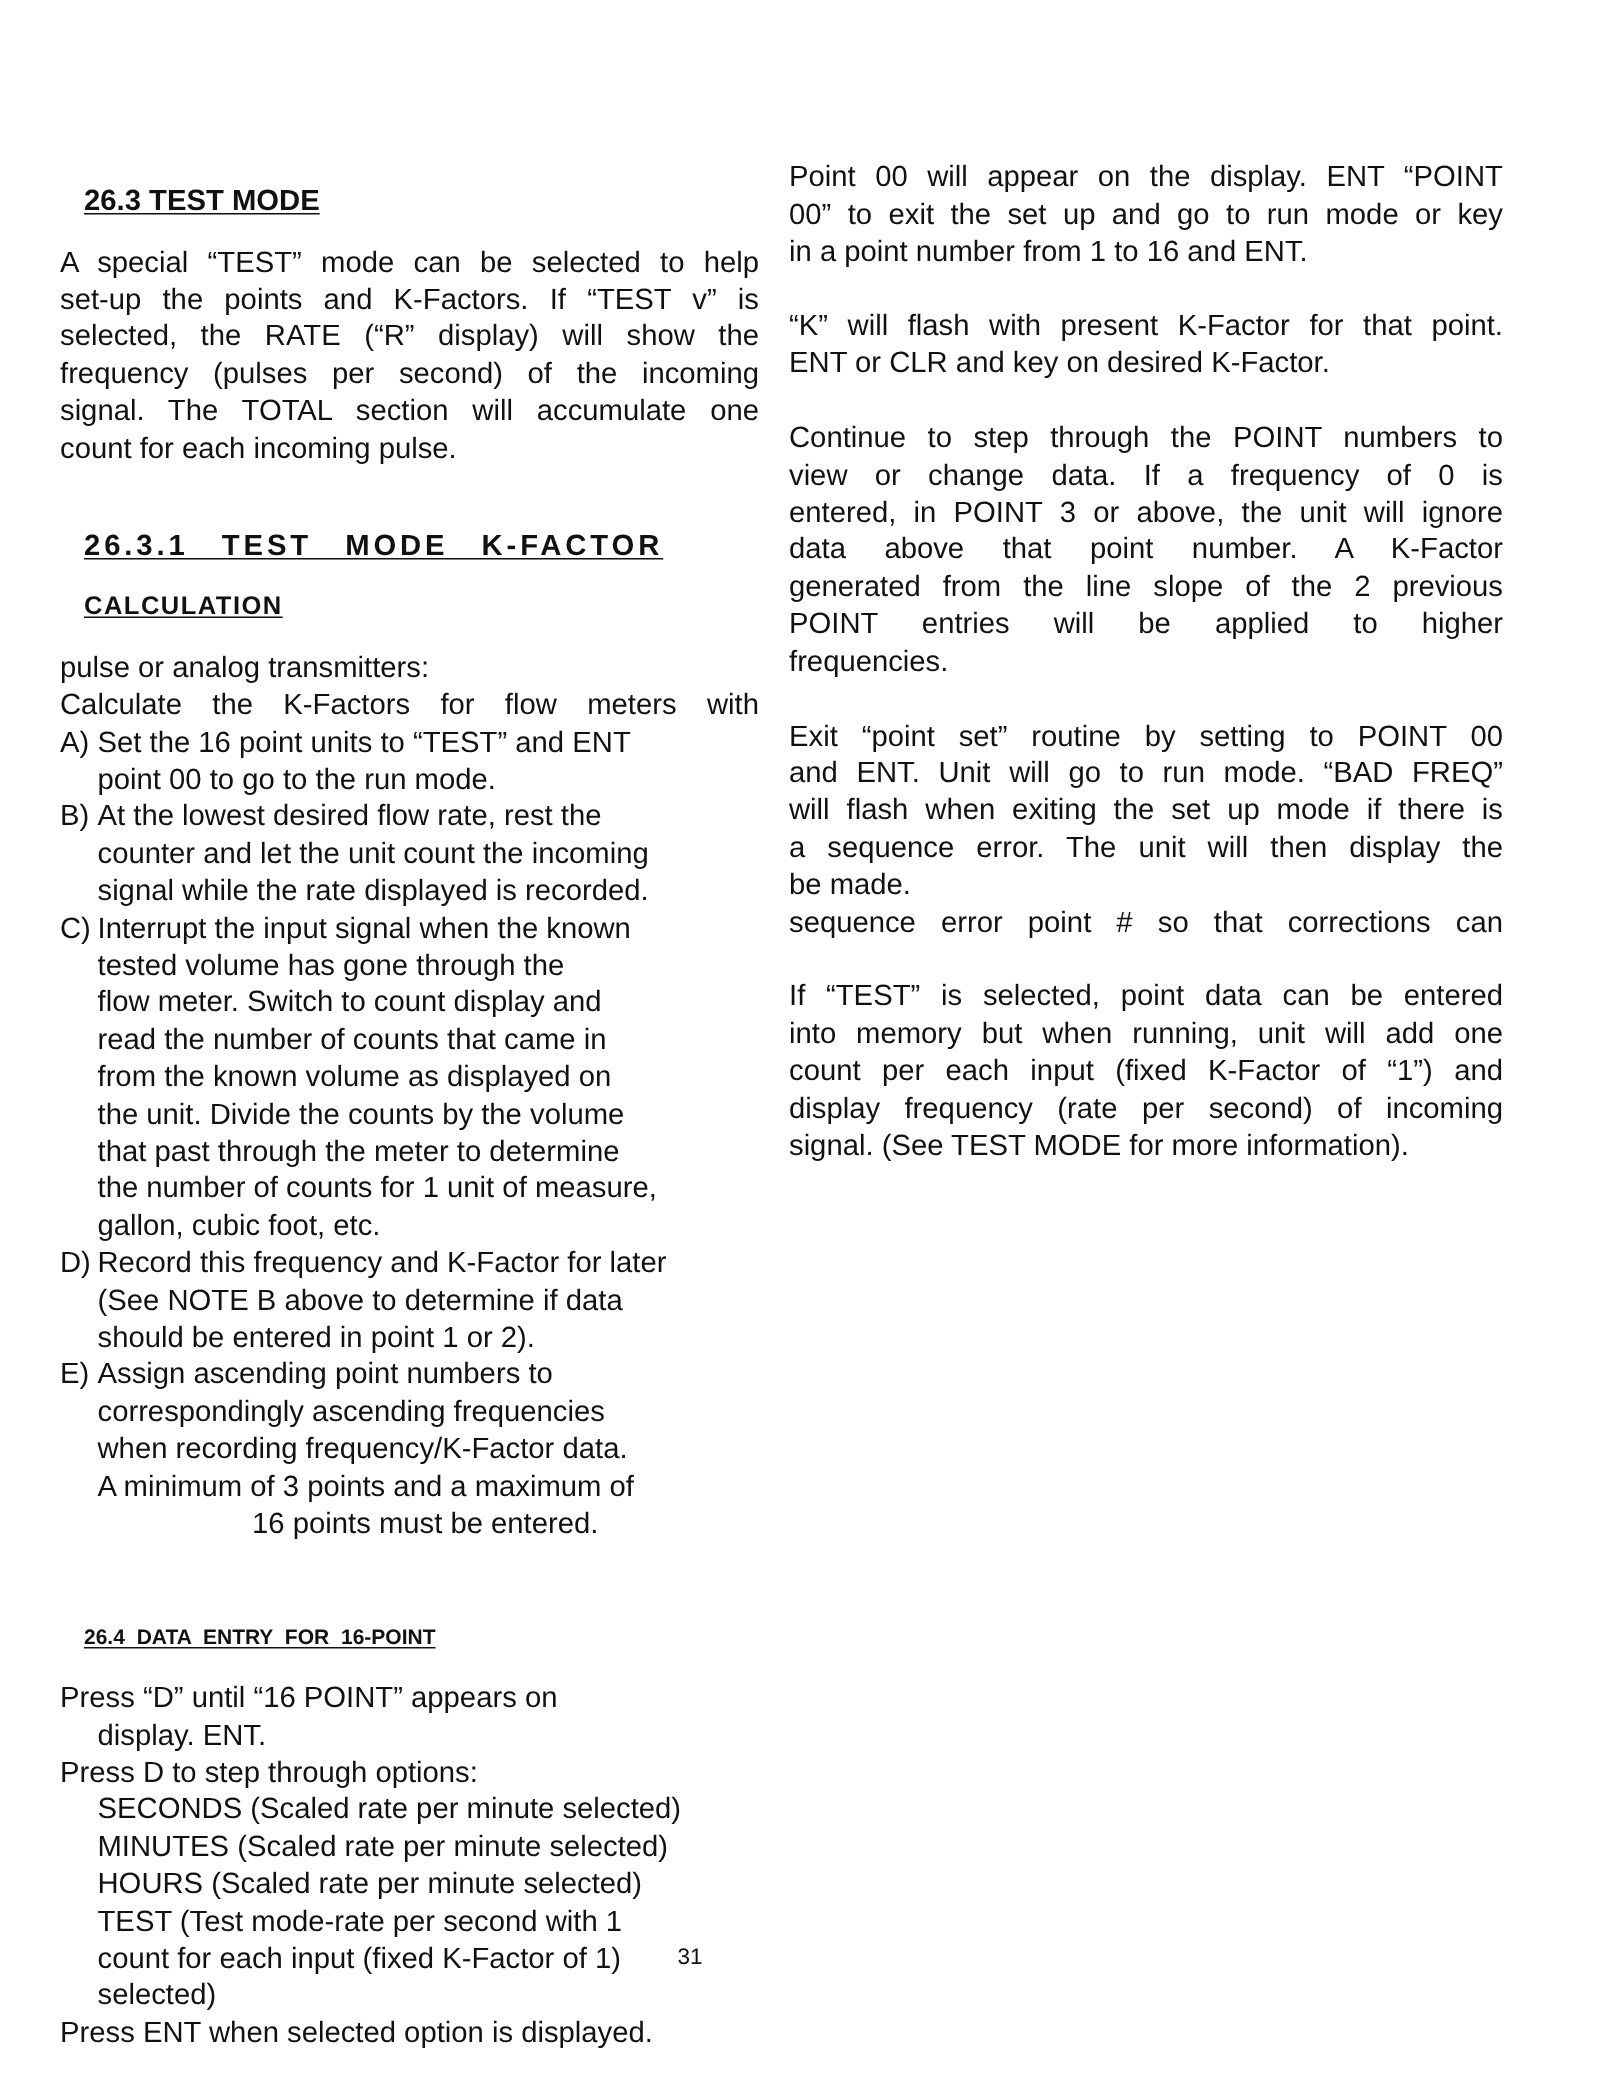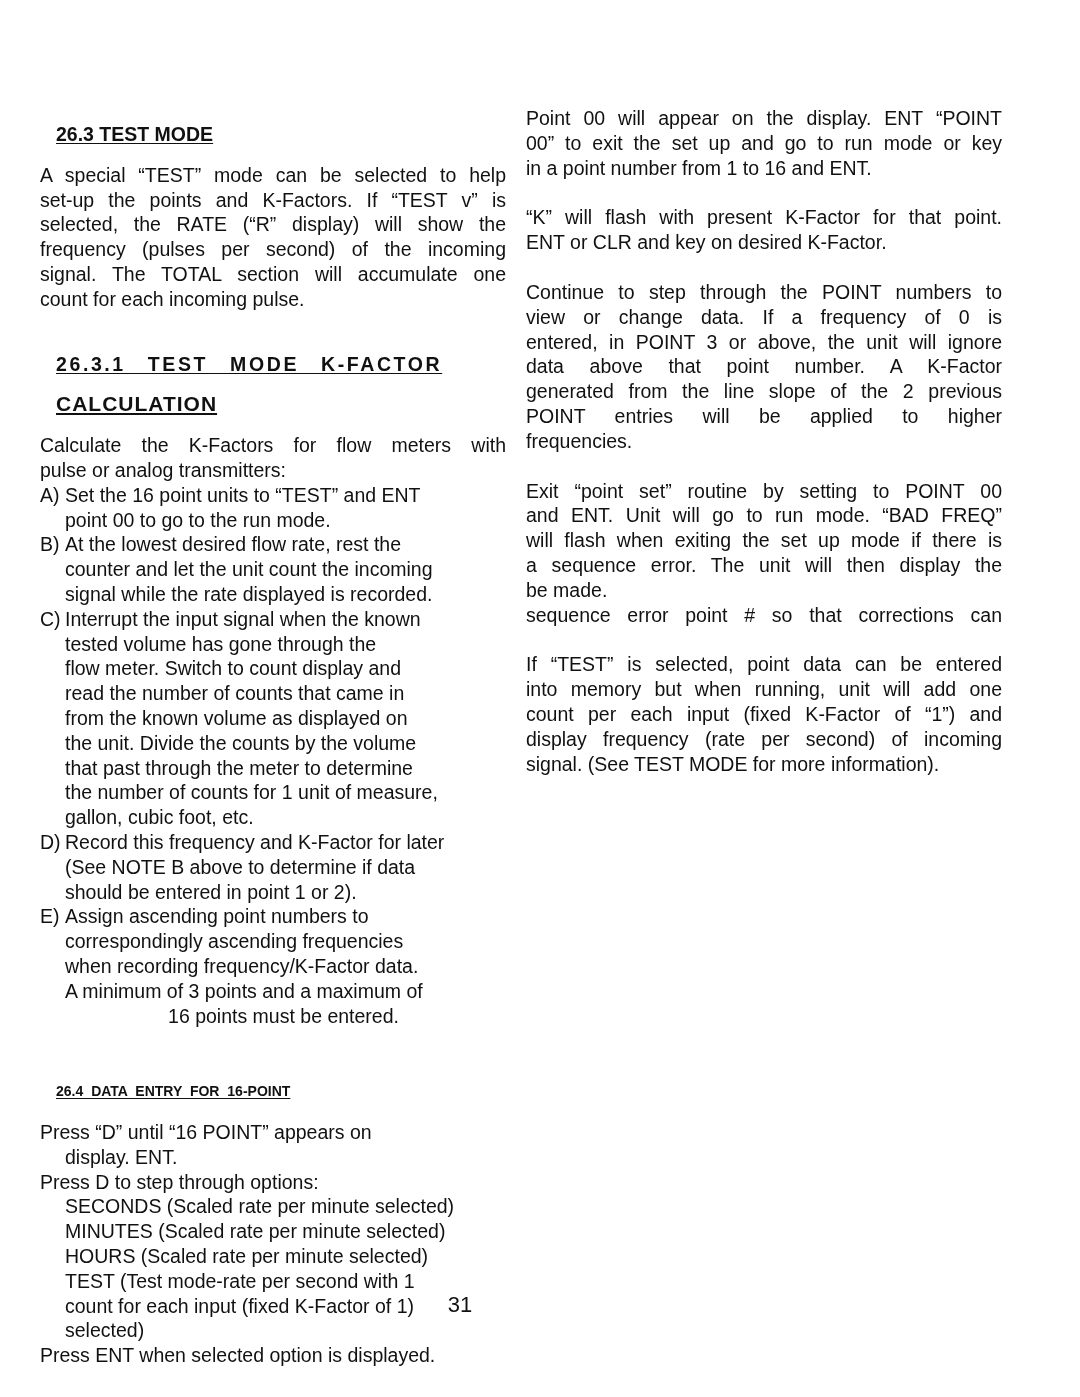--- a/index.html
+++ b/index.html
@@ -18,21 +18,21 @@
     .heading.spaced { letter-spacing: 2.2px; text-align: justify; text-align-last: left; }
     .para { margin: 0; }
     .list { margin: 0; padding: 0; list-style: none; }
     .list li { position: relative; padding-left: 25px; margin: 0; }
     .list li .marker { position: absolute; left: 0; top: 0; }
     .line { display: block; }
     .sub-options .line { padding-left: 25px; }
     .gap-s { height: 25px; }
     .page-number {
       position: absolute; top: 1293px; left: 0; width: 920px; text-align: center;
-      font-size: 22px;
+      font-size: 15px;
     }
   </style>
 </head>
 <body>
 
 <div class="col col-left">
 
   <section>
     <h2 class="heading" style="font-size:19.5px; line-height:24.8px;">26.3 TEST MODE</h2>
     <div>
@@ -42,23 +42,23 @@
       <span class="line justify-line">frequency (pulses per second) of the incoming</span>
       <span class="line justify-line">signal. The TOTAL section will accumulate one</span>
       <span class="line">count for each incoming pulse.</span>
     </div>
   </section>
 
   <div style="height:24px;"></div>
 
   <section>
     <h2 class="heading spaced" style="font-size:19.5px; line-height:24.8px; letter-spacing:2.6px; word-spacing:14px;">26.3.1 TEST MODE K-FACTOR</h2>
-    <h2 class="heading" style="font-size:21px; line-height:24.8px; letter-spacing:1px;">CALCULATION</h2>
+    <h2 class="heading" style="font-size:17px; line-height:24.8px; letter-spacing:1px;">CALCULATION</h2>
+    <span class="line">pulse or analog transmitters:</span>
     <span class="line justify-line">Calculate the K-Factors for flow meters with</span>
-    <span class="line">pulse or analog transmitters:</span>
 
     <ul class="list">
       <li>
         <span class="marker">A)</span>
         <span class="line">Set the 16 point units to “TEST” and ENT</span>
         <span class="line">point 00 to go to the run mode.</span>
       </li>
       <li>
         <span class="marker">B)</span>
         <span class="line">At the lowest desired flow rate, rest the</span>

